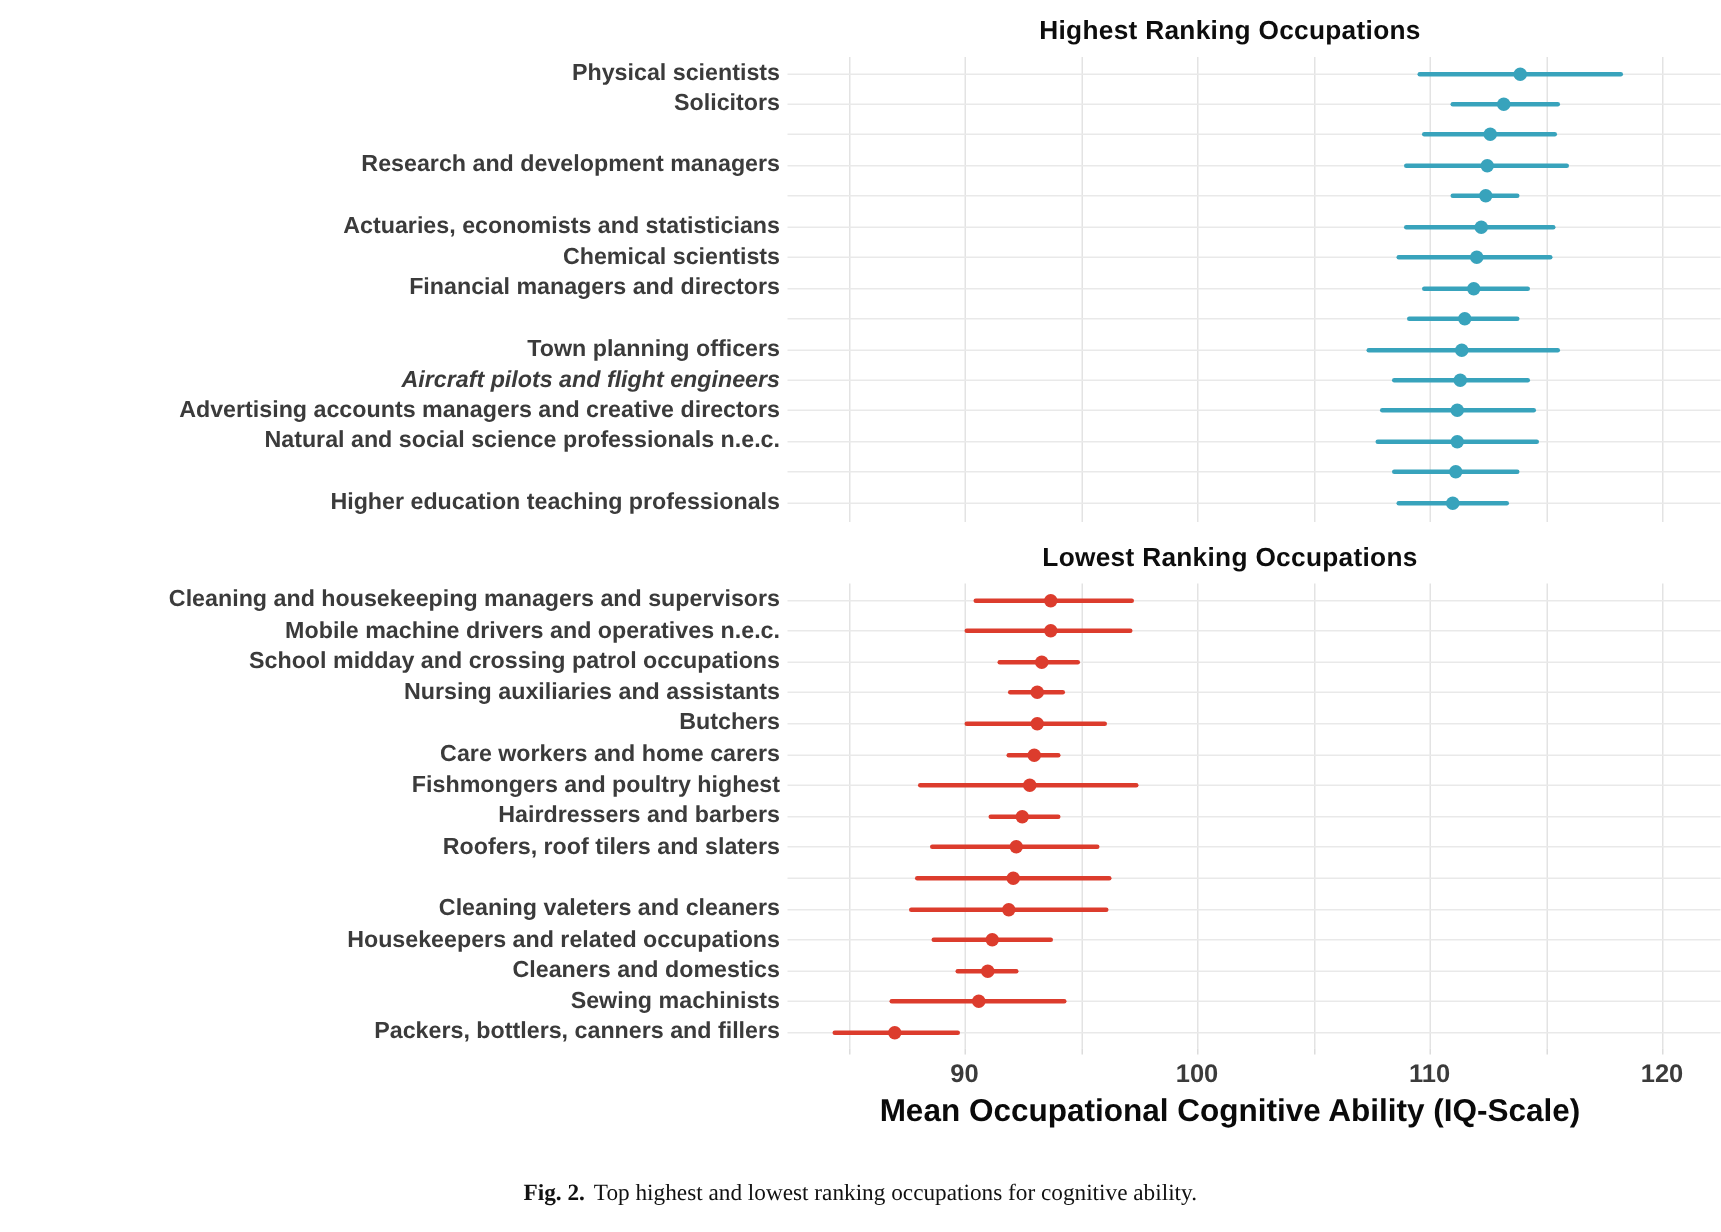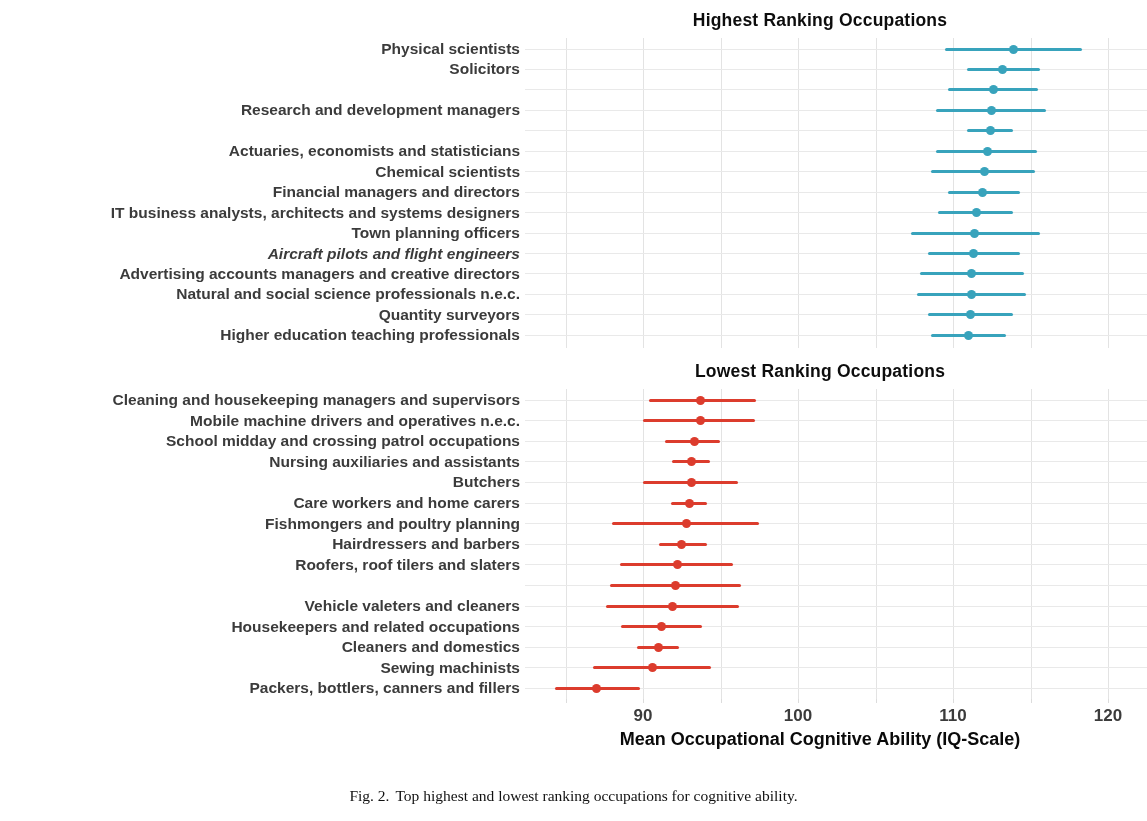--- a/index.html
+++ b/index.html
@@ -21,54 +21,52 @@
   .v-grid{position:absolute;width:1px;background:#e3e3e3;top:0;}
   .ci-bar{position:absolute;height:3px;border-radius:2px;}
   .mean-dot{position:absolute;width:9px;height:9px;border-radius:50%;}
   .x-tick-stub{position:absolute;width:1px;height:4px;background:#dcdcdc;top:699px;}
   .x-tick-label{
     position:absolute;top:706px;width:60px;margin-left:-30px;text-align:center;
     font-size:17px;font-weight:bold;color:#3b3b3b;
   }
   .axis-title{
     position:absolute;left:493px;width:654px;top:729px;text-align:center;
-    font-size:18px;font-weight:bold;color:#0a0a0a;
+    font-size:21px;font-weight:bold;color:#0a0a0a;
   }
   .axis-note{
     position:absolute;right:32px;top:760px;width:500px;text-align:right;
     font-size:13px;font-style:italic;color:#1f1f1f;
   }
   .caption{
     position:absolute;left:0;width:1147px;top:787px;text-align:center;
     font-family:"Liberation Serif",serif;font-size:15.5px;color:#111;
   }
-  .cap-prefix{font-weight:normal;margin-right:6px;text-align:center;}
+  .cap-prefix{font-weight:bold;margin-right:6px;text-align:center;}
 </style>
 </head>
 <body>
 
 <div class="figure">
 
   <div class="panel-title" style="top:10px">Highest Ranking Occupations</div>
 
   <div class="panel-title" style="top:361px">Lowest Ranking Occupations</div>
 
   <div id="labels-0" class="labels-layer" style="top: 38px; height: 310px;">
       <div class="row-label" style="top: 1px;">Physical scientists</div>
       <div class="row-label" style="top: 21.45px;">Solicitors</div>
       <div class="row-label" style="top: 62.35px;">Research and development managers</div>
       <div class="row-label" style="top: 103.25px;">Actuaries, economists and statisticians</div>
       <div class="row-label" style="top: 123.7px;">Chemical scientists</div>
       <div class="row-label" style="top: 144.15px;">Financial managers and directors</div>
-      <div class="row-label" style="top: 164.6px;">IT business analysts, architects and systems designers</div>
       <div class="row-label" style="top: 185.05px;">Town planning officers</div>
       <div class="row-label" style="top: 205.5px; font-style: italic;">Aircraft pilots and flight engineers</div>
       <div class="row-label" style="top: 225.95px;">Advertising accounts managers and creative directors</div>
       <div class="row-label" style="top: 246.4px;">Natural and social science professionals n.e.c.</div>
-      <div class="row-label" style="top: 266.85px;">Quantity surveyors</div>
       <div class="row-label" style="top: 287.3px;">Higher education teaching professionals</div>
     </div>
   <div id="plot-0" class="plot-layer" style="top: 38px; height: 310px;">
       <div class="v-grid" style="left: 565.5px; height: 310px;"></div>
       <div class="v-grid" style="left: 643px; height: 310px;"></div>
       <div class="v-grid" style="left: 720.5px; height: 310px;"></div>
       <div class="v-grid" style="left: 798px; height: 310px;"></div>
       <div class="v-grid" style="left: 875.5px; height: 310px;"></div>
       <div class="v-grid" style="left: 953px; height: 310px;"></div>
       <div class="v-grid" style="left: 1030.5px; height: 310px;"></div>
@@ -120,24 +118,24 @@
       <div class="mean-dot" style="left: 964px; top: 292.8px; background: rgb(56, 163, 188);"></div>
     </div>
 
   <div id="labels-1" class="labels-layer" style="top: 389px; height: 310px;">
       <div class="row-label" style="top: 1px;">Cleaning and housekeeping managers and supervisors</div>
       <div class="row-label" style="top: 21.6px;">Mobile machine drivers and operatives n.e.c.</div>
       <div class="row-label" style="top: 42.2px;">School midday and crossing patrol occupations</div>
       <div class="row-label" style="top: 62.8px;">Nursing auxiliaries and assistants</div>
       <div class="row-label" style="top: 83.4px;">Butchers</div>
       <div class="row-label" style="top: 104px;">Care workers and home carers</div>
-      <div class="row-label" style="top: 124.6px;">Fishmongers and poultry planning</div>
+      <div class="row-label" style="top: 124.6px;">Fishmongers and poultry highest</div>
       <div class="row-label" style="top: 145.2px;">Hairdressers and barbers</div>
       <div class="row-label" style="top: 165.8px;">Roofers, roof tilers and slaters</div>
-      <div class="row-label" style="top: 207px;">Vehicle valeters and cleaners</div>
+      <div class="row-label" style="top: 207px;">Cleaning valeters and cleaners</div>
       <div class="row-label" style="top: 227.6px;">Housekeepers and related occupations</div>
       <div class="row-label" style="top: 248.2px;">Cleaners and domestics</div>
       <div class="row-label" style="top: 268.8px;">Sewing machinists</div>
       <div class="row-label" style="top: 289.4px;">Packers, bottlers, canners and fillers</div>
     </div>
   <div id="plot-1" class="plot-layer" style="top: 389px; height: 310px;">
       <div class="v-grid" style="left: 565.5px; height: 310px;"></div>
       <div class="v-grid" style="left: 643px; height: 310px;"></div>
       <div class="v-grid" style="left: 720.5px; height: 310px;"></div>
       <div class="v-grid" style="left: 798px; height: 310px;"></div>

